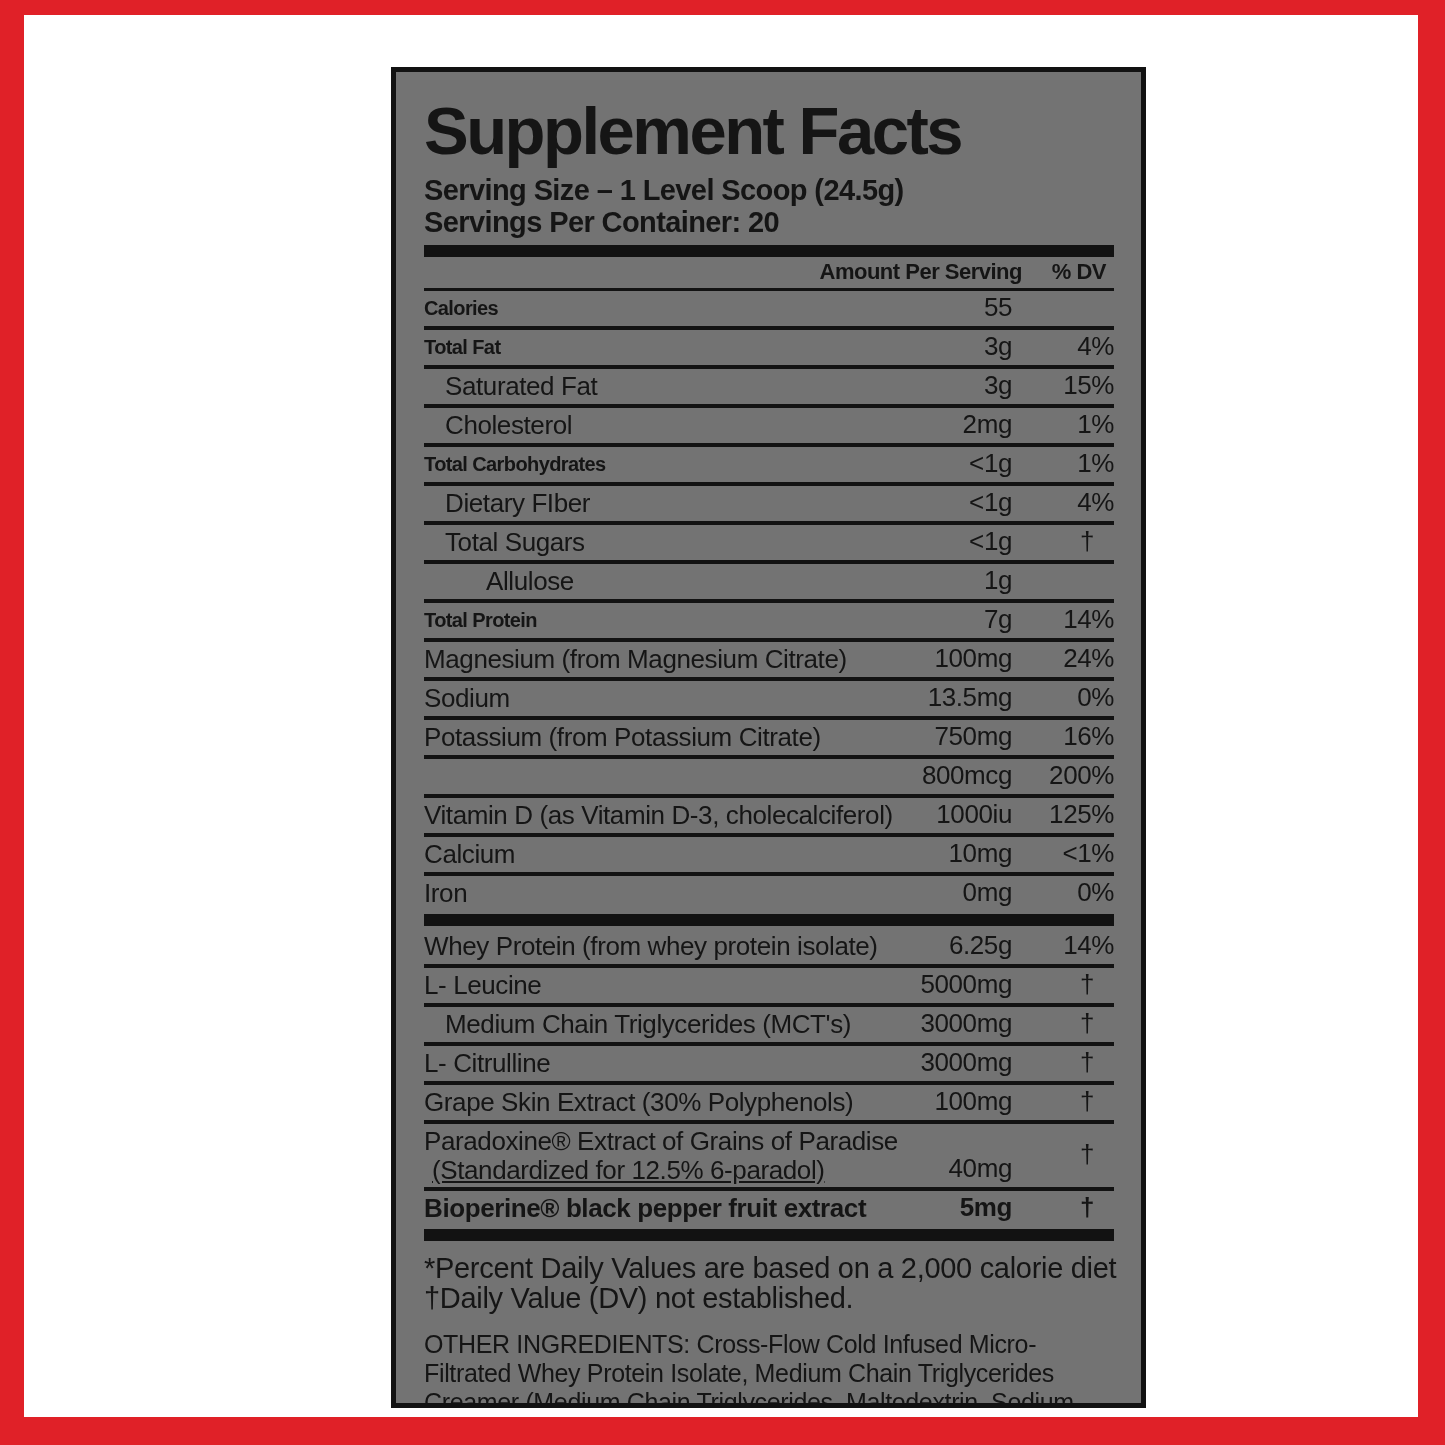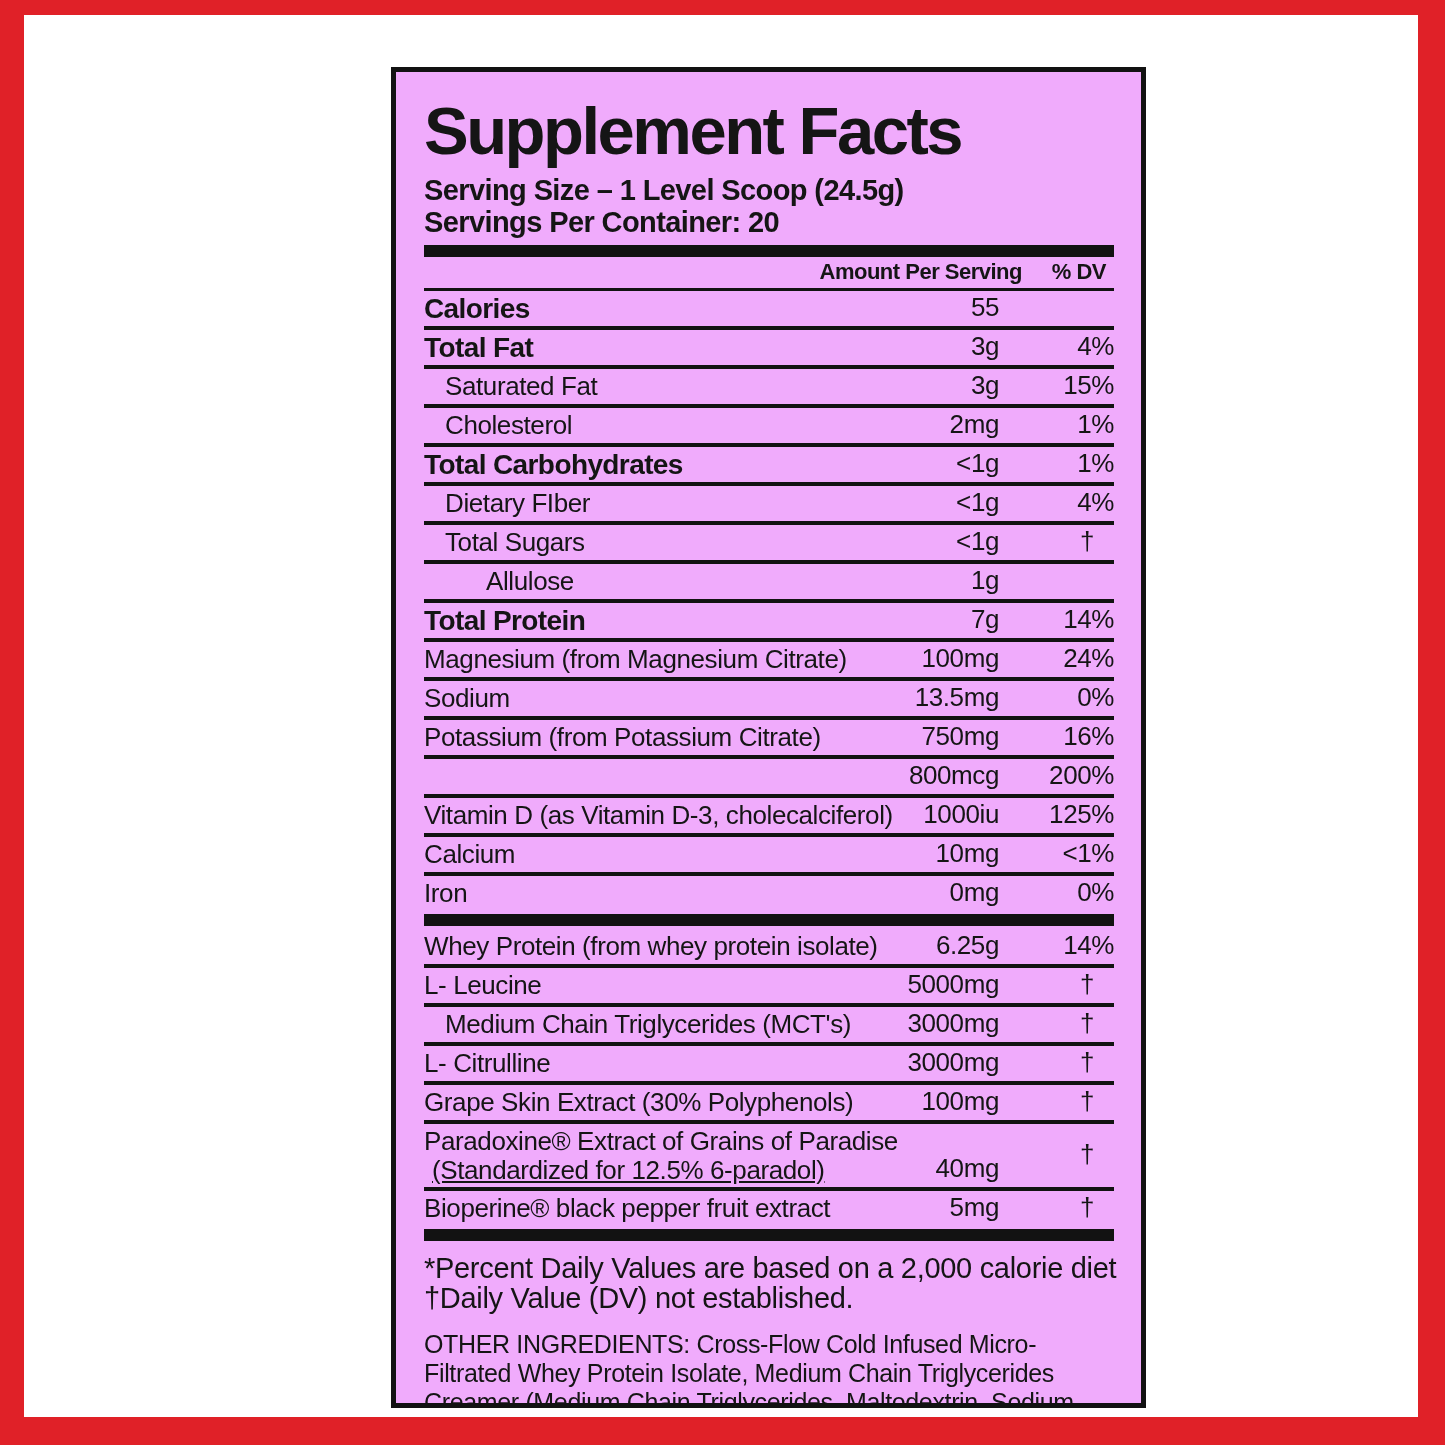--- a/index.html
+++ b/index.html
@@ -9,21 +9,21 @@
     font-family:"Liberation Sans", sans-serif;
     color:#151515;
     -webkit-font-smoothing:antialiased;
   }
   .white-area{
     position:absolute;left:24px;top:15px;right:27px;bottom:28px;
     background:#ffffff;
   }
   .panel{
     position:absolute;left:367px;top:52px;width:755px;height:1341px;
-    box-sizing:border-box;border:5px solid #121212;background:#f0abfc;
+    box-sizing:border-box;border:5px solid #121212;background:#737373;
     overflow:hidden;
   }
   .panel-inner{padding:24px 27px 0 28px;}
   .title{
     font-size:67px;font-weight:bold;letter-spacing:-2.5px;
     line-height:1.04;margin:0 0 8px 0;white-space:nowrap;
   }
   .serving-line{
     font-size:29px;font-weight:bold;letter-spacing:-0.6px;line-height:32px;
     white-space:nowrap;
@@ -34,24 +34,24 @@
     font-weight:bold;font-size:22px;letter-spacing:-0.5px;
   }
   .hdr-amt{position:absolute;right:92px;bottom:3px;white-space:nowrap;}
   .hdr-dv{position:absolute;right:8px;bottom:3px;white-space:nowrap;}
   .row{
     position:relative;border-bottom:4px solid #121212;
     font-size:26px;letter-spacing:-0.4px;line-height:29px;
     padding:3px 0 2px 0;min-height:30px;
   }
   .row .lbl{display:block;white-space:nowrap;}
-  .row.bold .lbl{font-weight:bold;font-size:28px;letter-spacing:-0.6px;}
+  .row.bold .lbl{font-weight:bold;font-size:20px;letter-spacing:-0.6px;}
   .row.ind1{padding-left:21px;}
   .row.ind2{padding-left:62px;}
-  .row .amt{position:absolute;right:115px;bottom:4px;white-space:nowrap;}
+  .row .amt{position:absolute;right:102px;bottom:4px;white-space:nowrap;}
   .row .dv{position:absolute;right:0;bottom:4px;width:115px;text-align:right;white-space:nowrap;}
   .row.dag .dv{padding-right:0;right:20px;width:95px;}
   .row.twoline .lbl2{display:block;white-space:nowrap;padding-left:8px;text-decoration:underline;}
   .sep-thick{height:12px;background:#121212;margin:3px 0 3px 0;}
   .footnotes{margin-top:12px;font-size:29px;letter-spacing:-0.3px;line-height:30px;}
   .footnotes div{white-space:nowrap;}
   .other{
     margin-top:17px;font-size:25px;letter-spacing:-0.35px;line-height:29px;
     max-width:690px;
   }
@@ -202,21 +202,21 @@
         <span class="dv">†</span>
       </div>
 
       <div class="row dag twoline">
         <span class="lbl">Paradoxine® Extract of Grains of Paradise</span>
         <span class="lbl2">(Standardized for 12.5% 6-paradol)</span>
         <span class="amt">40mg</span>
         <span class="dv" style="bottom:18px;">†</span>
       </div>
 
-      <div class="row dag" style="border-bottom:none;">
+      <div class="row dag" style="border-bottom:none;font-weight:bold;">
         <span class="lbl">Bioperine® black pepper fruit extract</span>
         <span class="amt">5mg</span>
         <span class="dv">†</span>
       </div>
 
       <div class="sep-thick"></div>
 
       <div class="footnotes">
         <div>*Percent Daily Values are based on a 2,000 calorie diet</div>
         <div>†Daily Value (DV) not established.</div>

